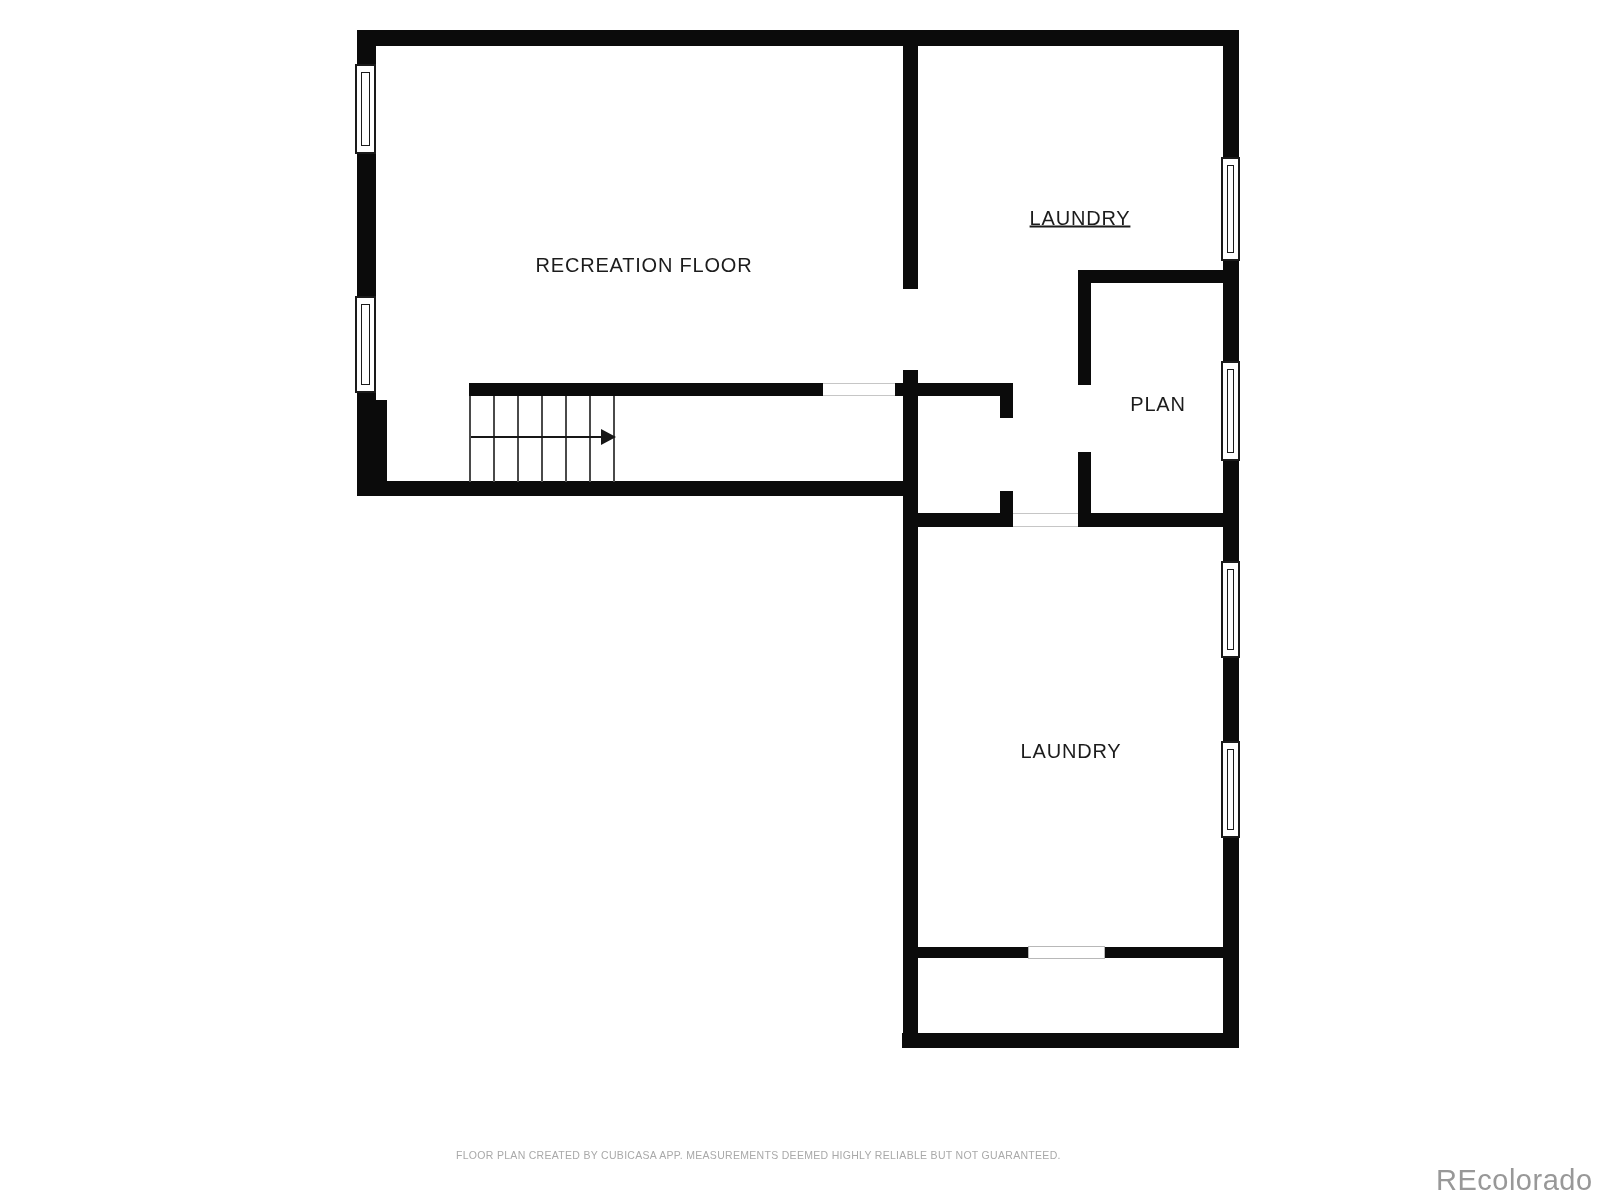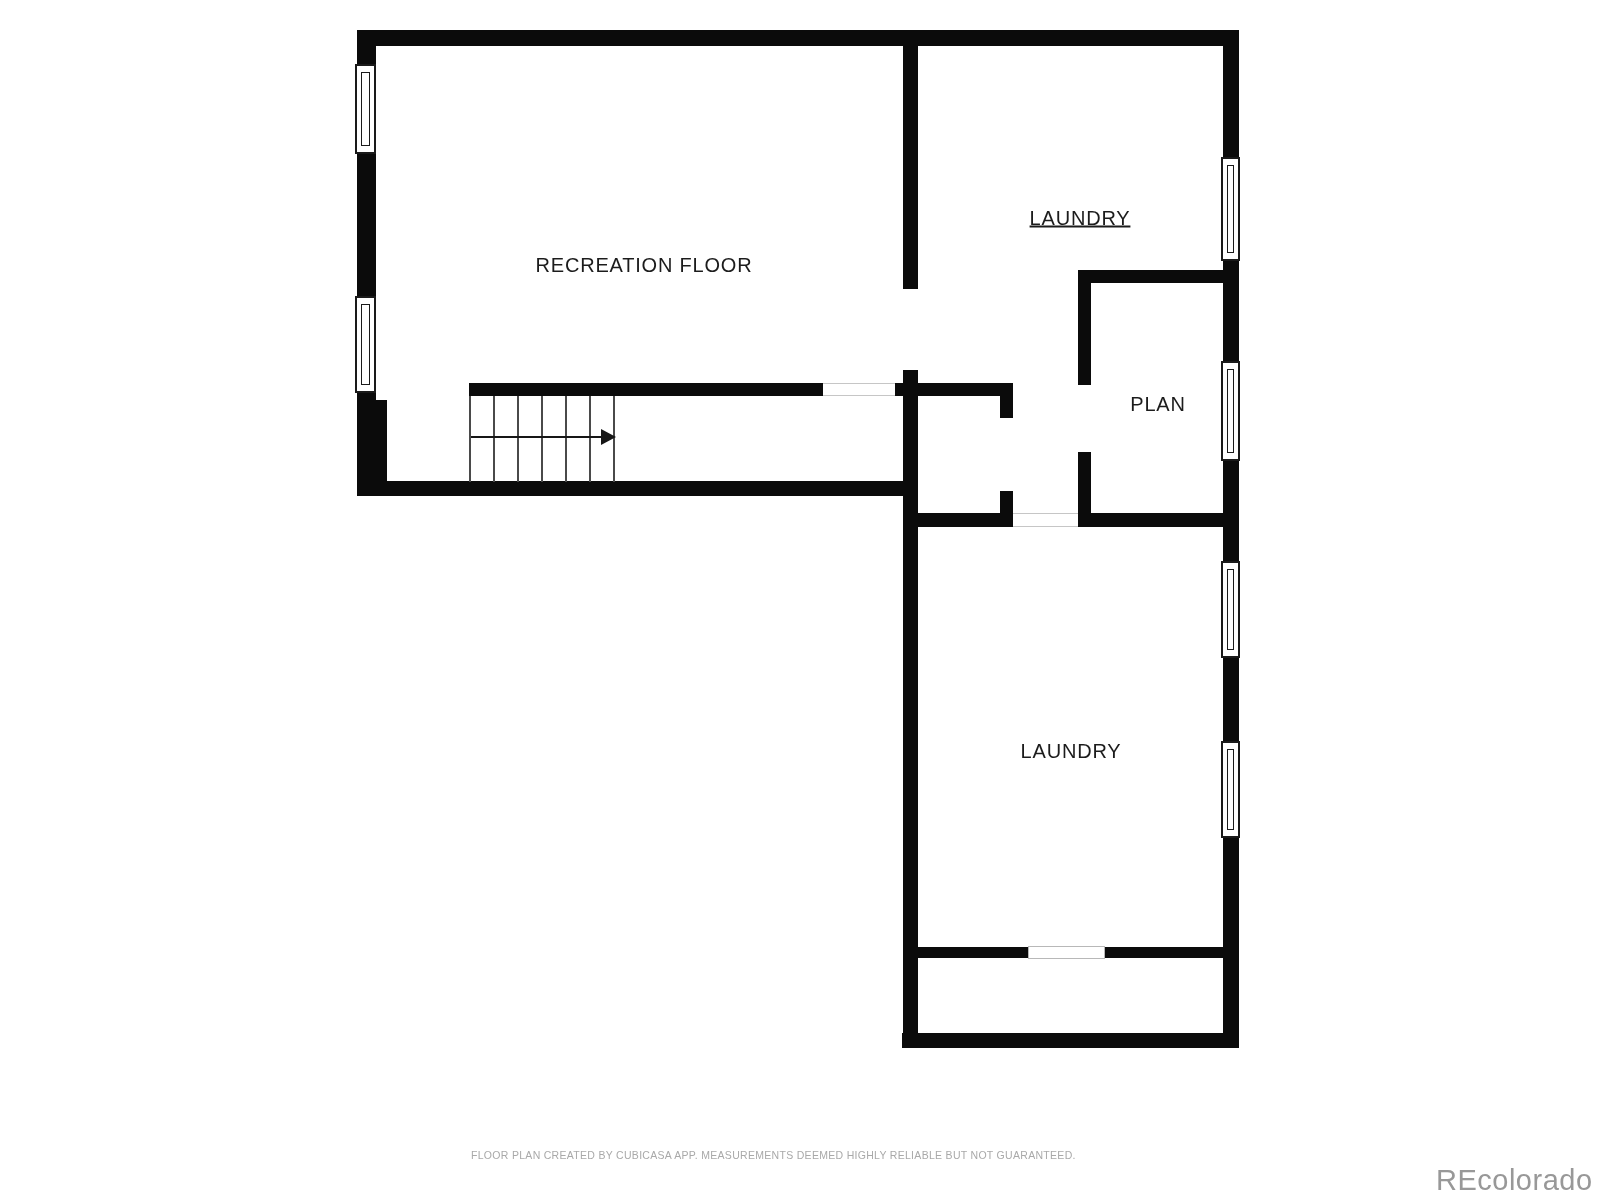--- a/index.html
+++ b/index.html
@@ -25,21 +25,21 @@
   .opening.closet-door{border:1px solid #b8b8b8;}
   .stairs{position:absolute;}
   .tread{position:absolute;top:0;bottom:0;width:2px;background:var(--tread);}
   .arrow-line{position:absolute;height:2px;background:#161616;}
   .arrow-head{position:absolute;width:0;height:0;
               border-left:15px solid #161616;
               border-top:8px solid transparent;border-bottom:8px solid transparent;}
   .room-label{position:absolute;transform:translate(-50%,-50%);
               font-size:20px;letter-spacing:0.8px;color:var(--label);white-space:nowrap;}
   .footer{position:absolute;left:456px;top:1149px;font-size:10.5px;letter-spacing:0.3px;
-          color:var(--footer);white-space:nowrap;margin-left:15px;}
+          color:var(--footer);white-space:nowrap;}
   .watermark{position:absolute;left:1436px;top:1164px;font-size:29px;
              color:var(--watermark);white-space:nowrap;letter-spacing:0.5px;}
 </style>
 </head>
 <body>
 
 <div class="canvas">
   <div id="plan">
       <div class="wall" style="left: 357px; top: 30px; width: 882px; height: 16px;"></div>
       <div class="wall" style="left: 357px; top: 30px; width: 19px; height: 466px;"></div>

